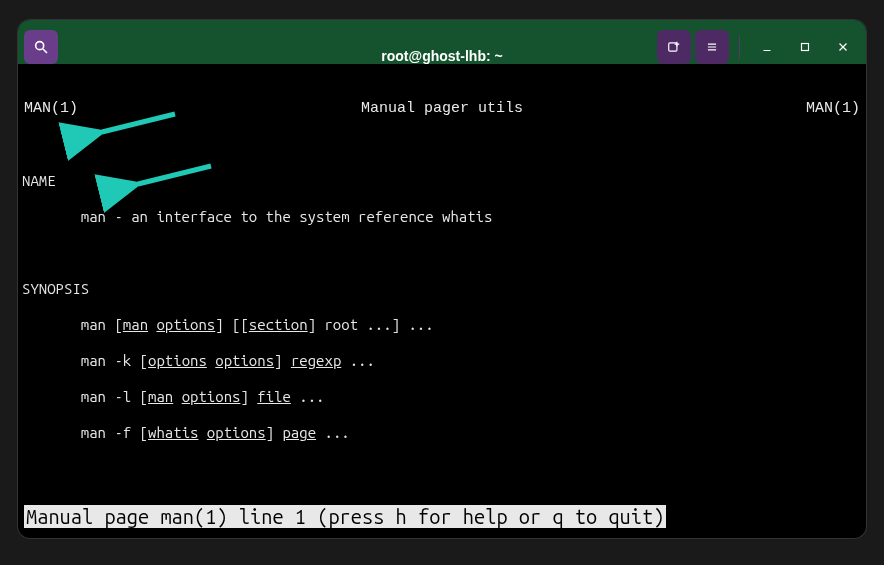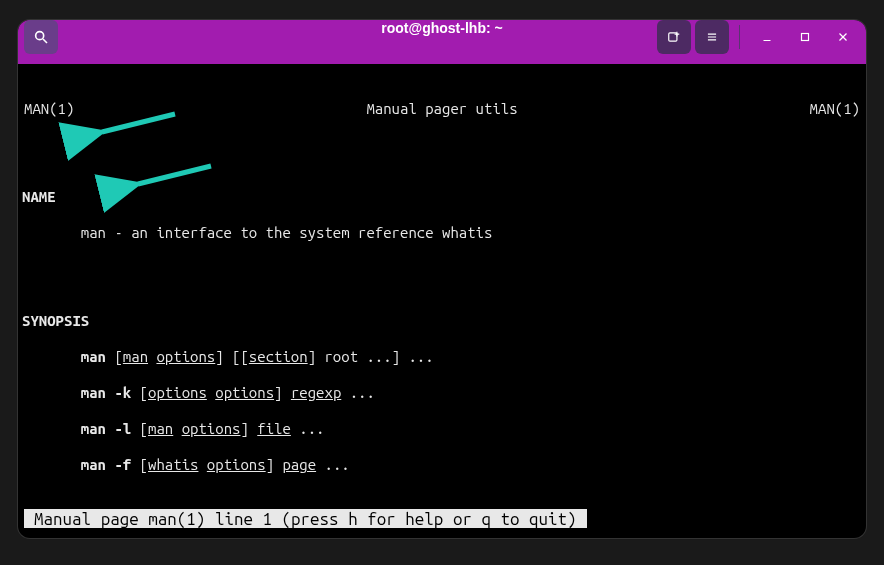--- a/index.html
+++ b/index.html
@@ -18,23 +18,23 @@
     left: 18px;
     width: 848px;
     height: 518px;
     background: #000;
     border-radius: 12px;
     overflow: hidden;
     box-shadow: 0 0 0 1px #333;
   }
   .titlebar {
     height: 44px;
-    background: #a21caf;
-    display: flex;
-    align-items: flex-start;
+    background: #14532d;
+    display: flex;
+    align-items: flex-end;
     padding: 0 6px;
     position: relative;
   }
   .search-btn {
     width: 34px;
     height: 34px;
     background: #6a3d8a;
     border-radius: 6px;
     display: flex;
     align-items: center;
@@ -80,32 +80,33 @@
     color: #e8e8e8;
     font-size: 15px;
     line-height: 18px;
     white-space: pre;
     font-family: "Ubuntu Mono", "DejaVu Sans Mono", monospace;
   }
   .header-row {
     display: flex;
     justify-content: space-between;
     padding: 0 2px;
-  }
-  .bold { font-weight: bold; margin-top: 16px; }
+    font-family: Liberation Mono, monospace;
+  }
+  .bold { font-weight: normal; }
   .u { text-decoration: underline; }
   .statusbar {
     position: absolute;
     bottom: 10px;
     left: 6px;
     background: #e8e8e8;
     color: #000;
     font-family: "Ubuntu Mono", "DejaVu Sans Mono", monospace;
-    font-size: 17px;
-    padding: 0 10px;
+    font-size: 20px;
+    padding: 0 2px;
   }
   .arrow {
     position: absolute;
     pointer-events: none;
   }
   .arrow svg { overflow: visible; }
 </style>
 </head>
 <body>
 

